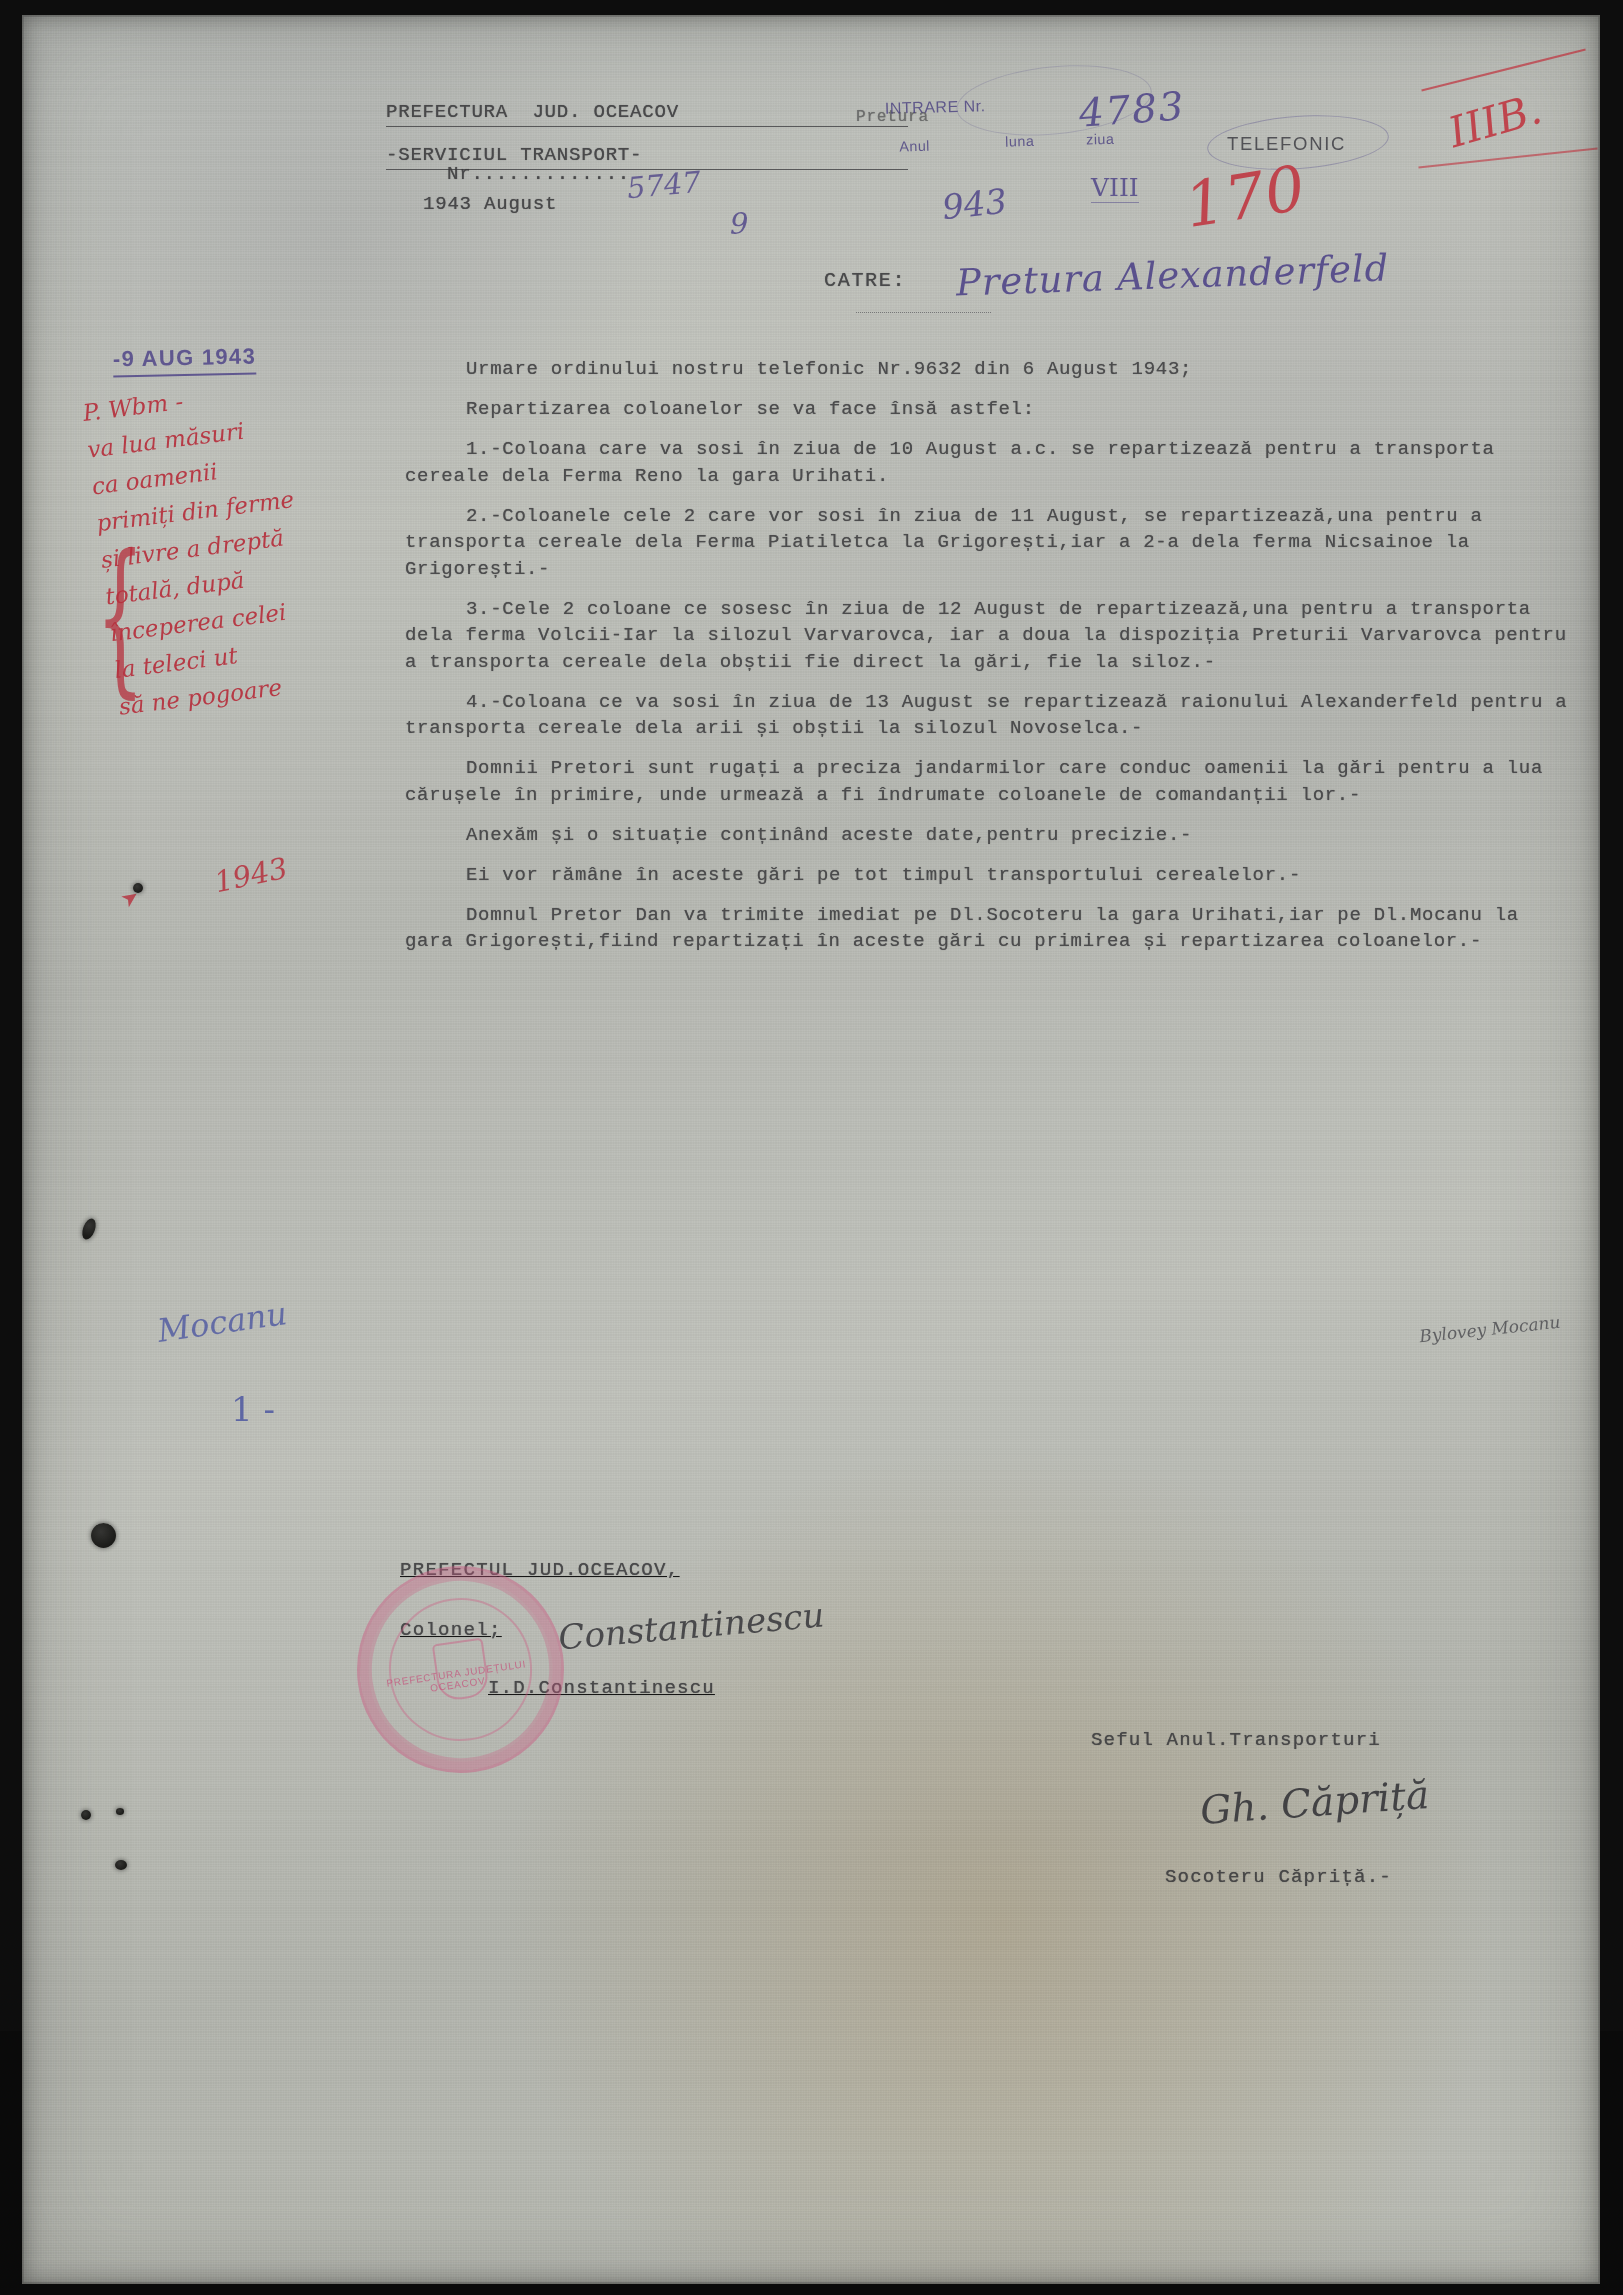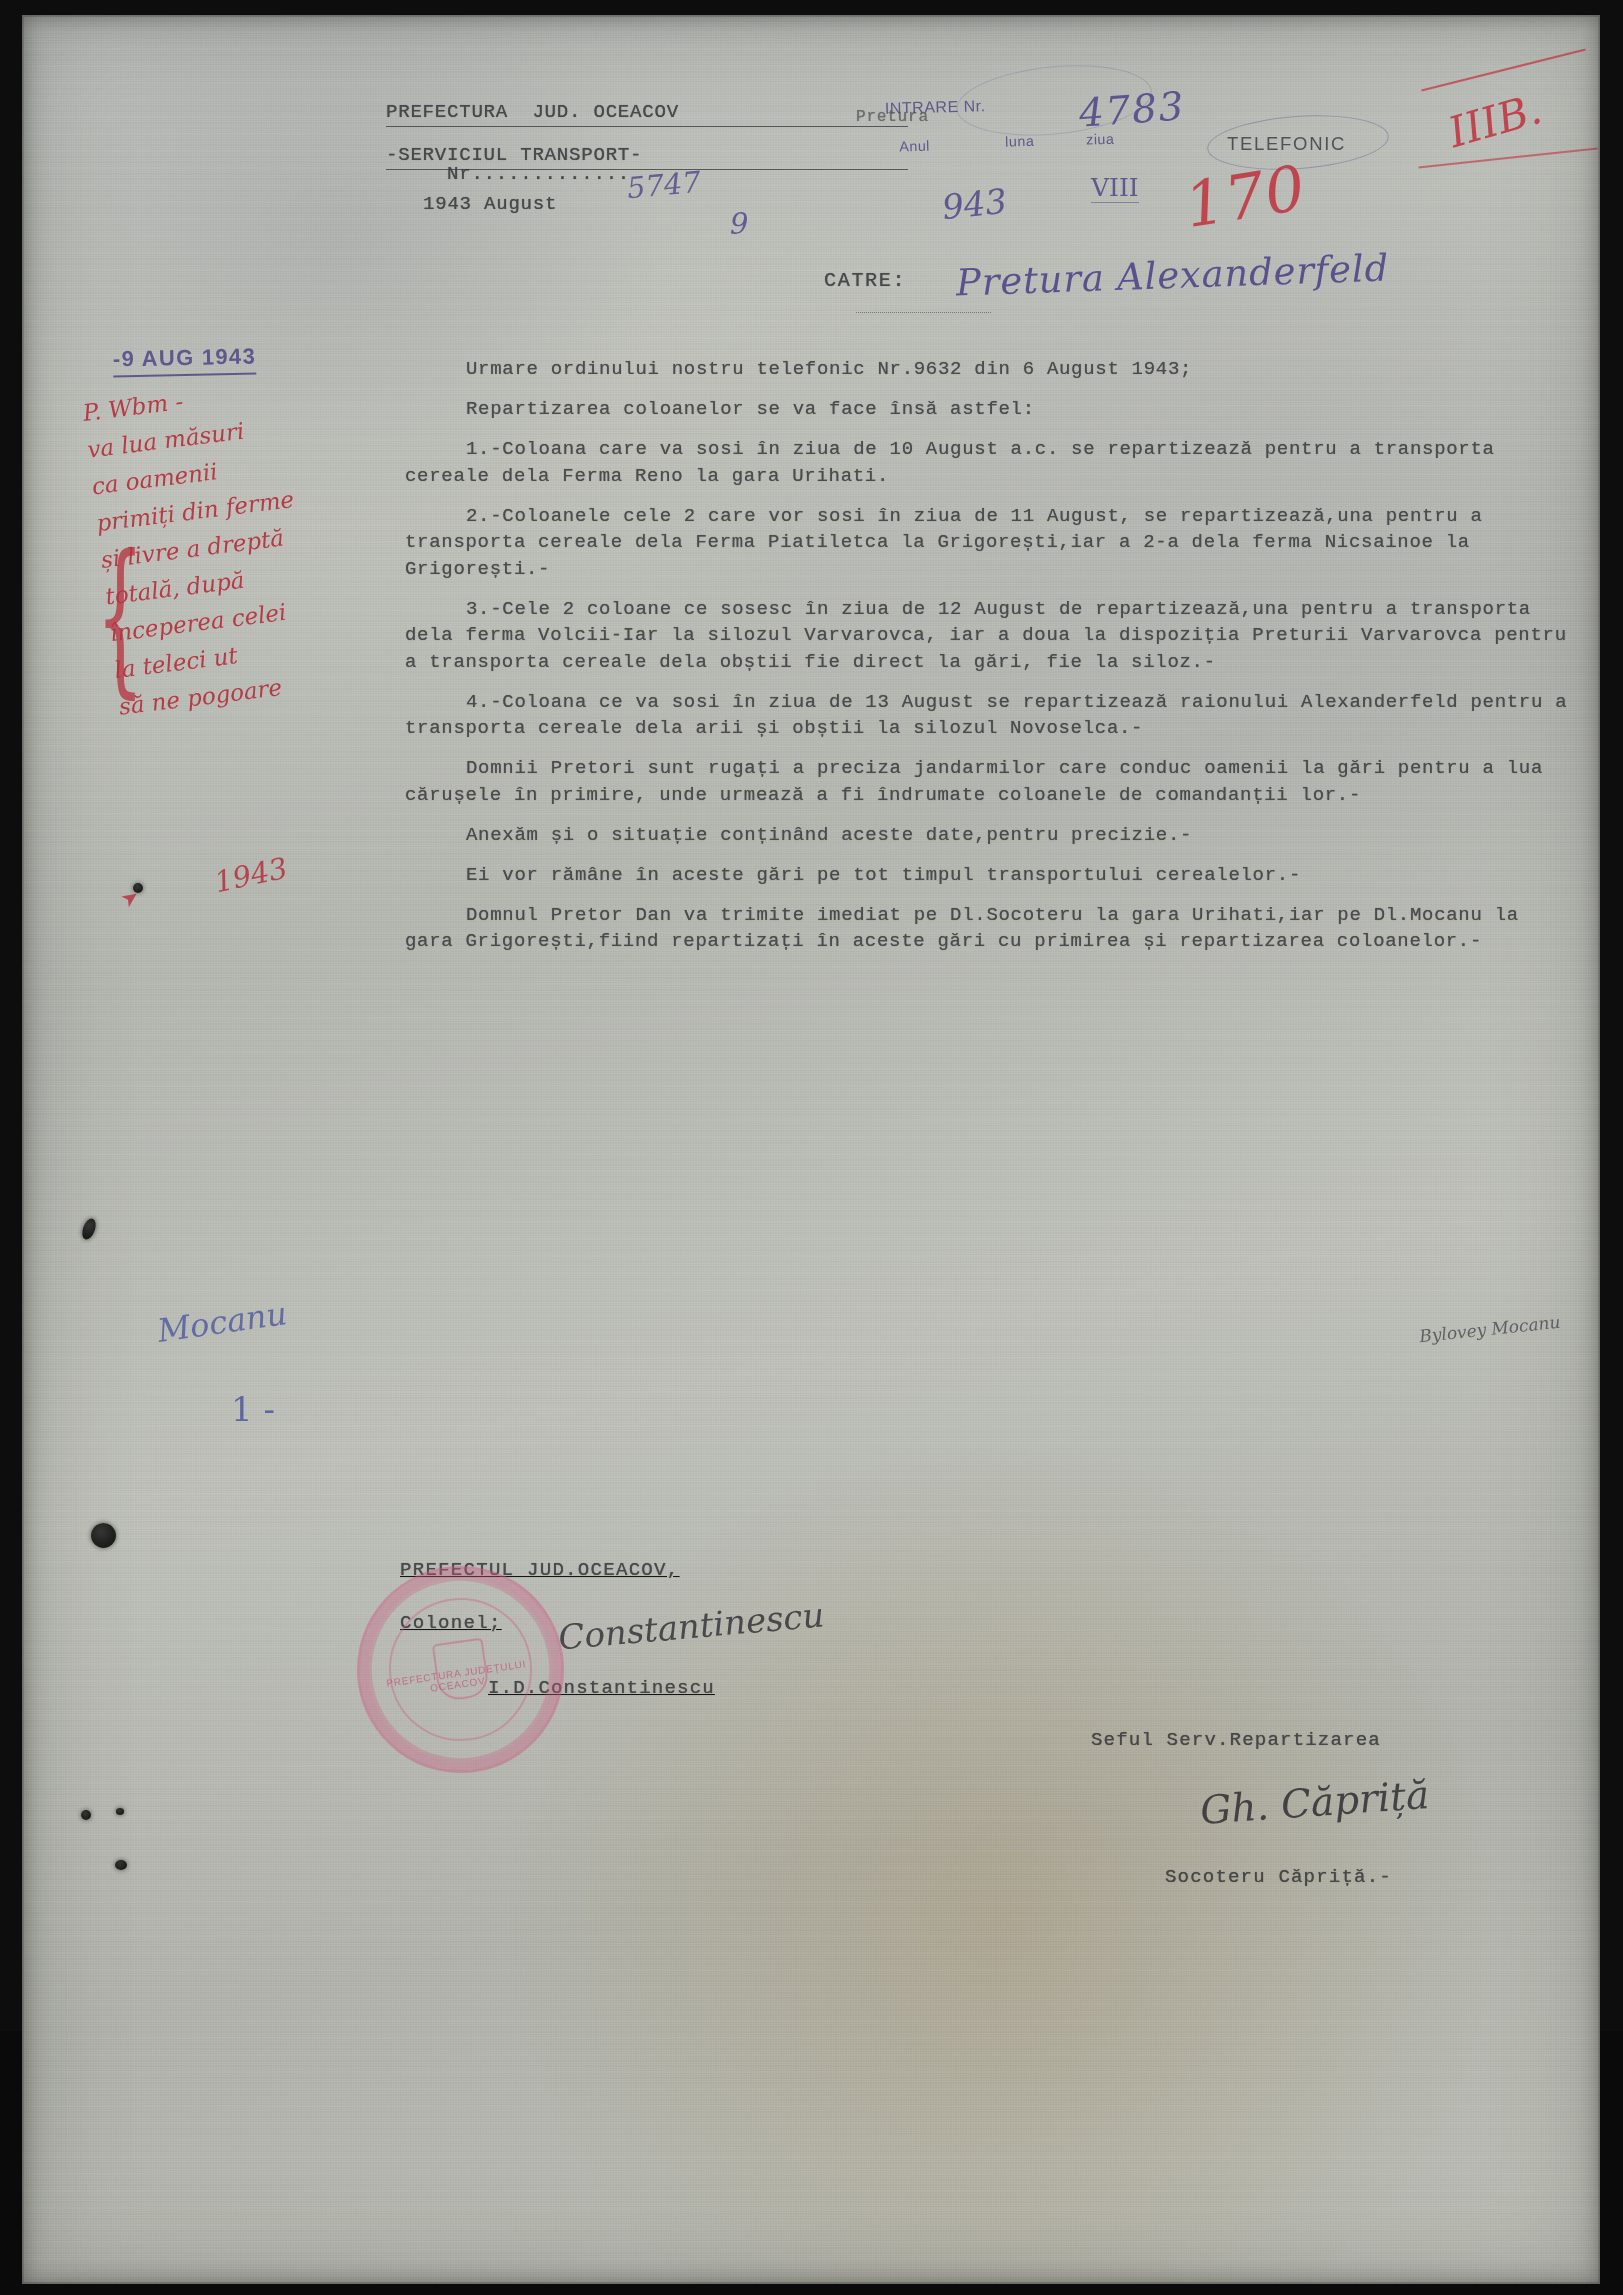--- a/index.html
+++ b/index.html
@@ -418,27 +418,27 @@
       <p class="ind">Domnii Pretori sunt rugați a preciza jandarmilor care conduc oamenii la gări pentru a lua cărușele în primire, unde urmează a fi îndrumate coloanele de comandanții lor.-</p>
       <p class="ind">Anexăm și o situație conținând aceste date,pentru precizie.-</p>
       <p class="ind">Ei vor rămâne în aceste gări pe tot timpul transportului cerealelor.-</p>
       <p class="ind">Domnul Pretor Dan va trimite imediat pe Dl.Socoteru la gara Urihati,iar pe Dl.Mocanu la gara Grigorești,fiind repartizați în aceste gări cu primirea și repartizarea coloanelor.-</p>
     </div>
 
     <div id="sigSmall">Bylovey Mocanu</div>
 
     <div id="signLeft">
       <div class="tw" style="position:relative; left:0; top:0; letter-spacing:1.3px;">PREFECTUL JUD.OCEACOV,</div>
-      <div class="tw" style="position:relative; left:0; top:27px; letter-spacing:1.3px;">Colonel;</div>
+      <div class="tw" style="position:relative; left:0; top:34px; letter-spacing:1.3px;">Colonel;</div>
       <div class="tw" style="position:relative; left:88px; top:66px; letter-spacing:1.2px;">I.D.Constantinescu</div>
     </div>
     <div id="sig1">Constantinescu</div>
 
     <div id="signRight">
-      <div class="tw" style="position:relative; left:0; top:0; letter-spacing:1.2px;">Seful Serv.Repartizarea</div>
+      <div class="tw" style="position:relative; left:0; top:0; letter-spacing:1.2px;">Seful Anul.Transporturi</div>
       <div class="tw" style="position:relative; left:74px; top:111px; letter-spacing:1.2px;">Socoteru Căpriță.-</div>
     </div>
     <div id="sig2">Gh. Căpriță</div>
 
     <div id="wetStamp">
       <div class="inner"></div>
       <div class="crest"></div>
     </div>
     <div id="wetStampTxt">PREFECTURA JUDEȚULUI OCEACOV</div>
 

